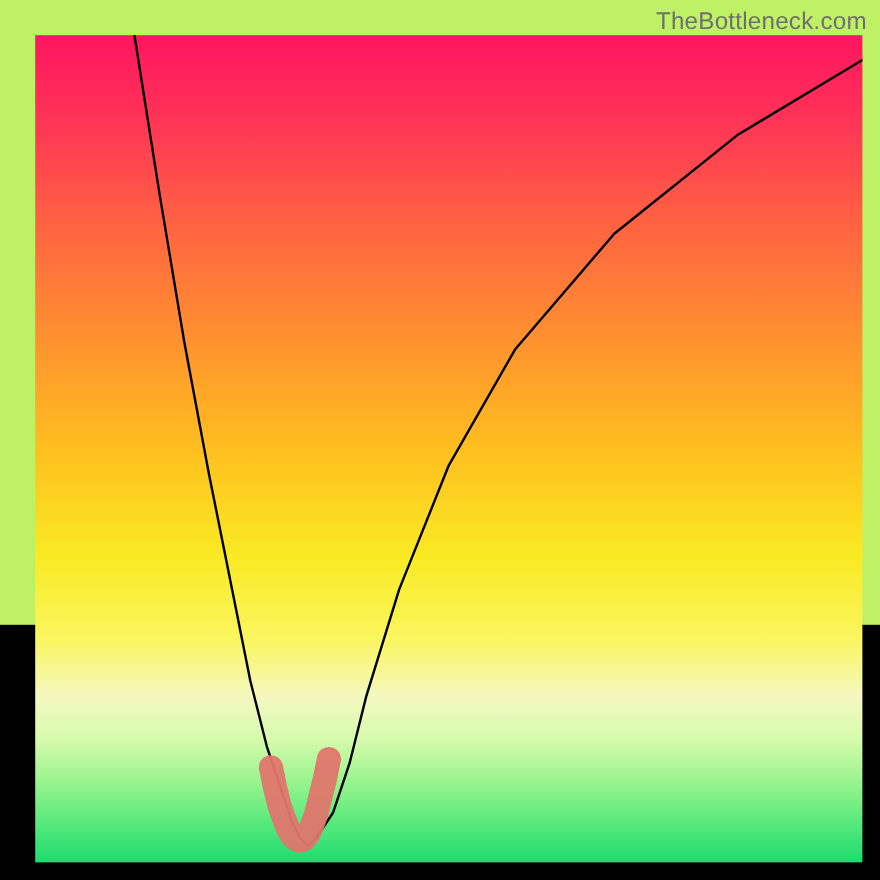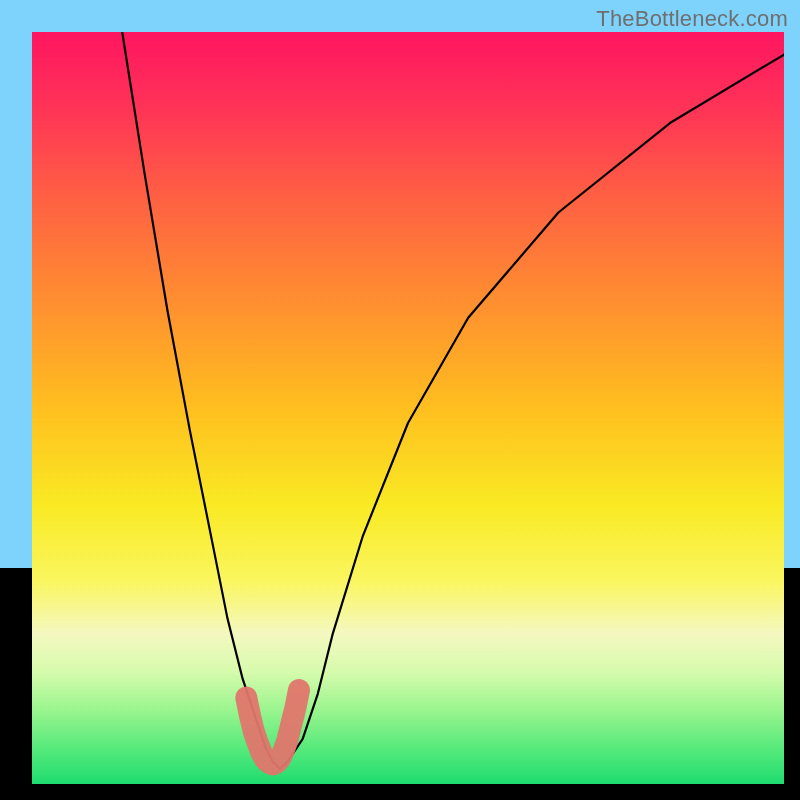--- a/index.html
+++ b/index.html
@@ -8,21 +8,21 @@
     width: 800px;
     height: 800px;
     overflow: hidden;
     background: #000;
     font-family: Arial, Helvetica, sans-serif;
   }
   .stage {
     position: relative;
     width: 800px;
     height: 568px;
-    background: #7dd3fc;
+    background: #bef264;
   }
   .plot-area {
     position: absolute;
     left: 32px;
     top: 32px;
     width: 752px;
     height: 752px;
     background: linear-gradient(
       to bottom,
       #ff1560   0%,

